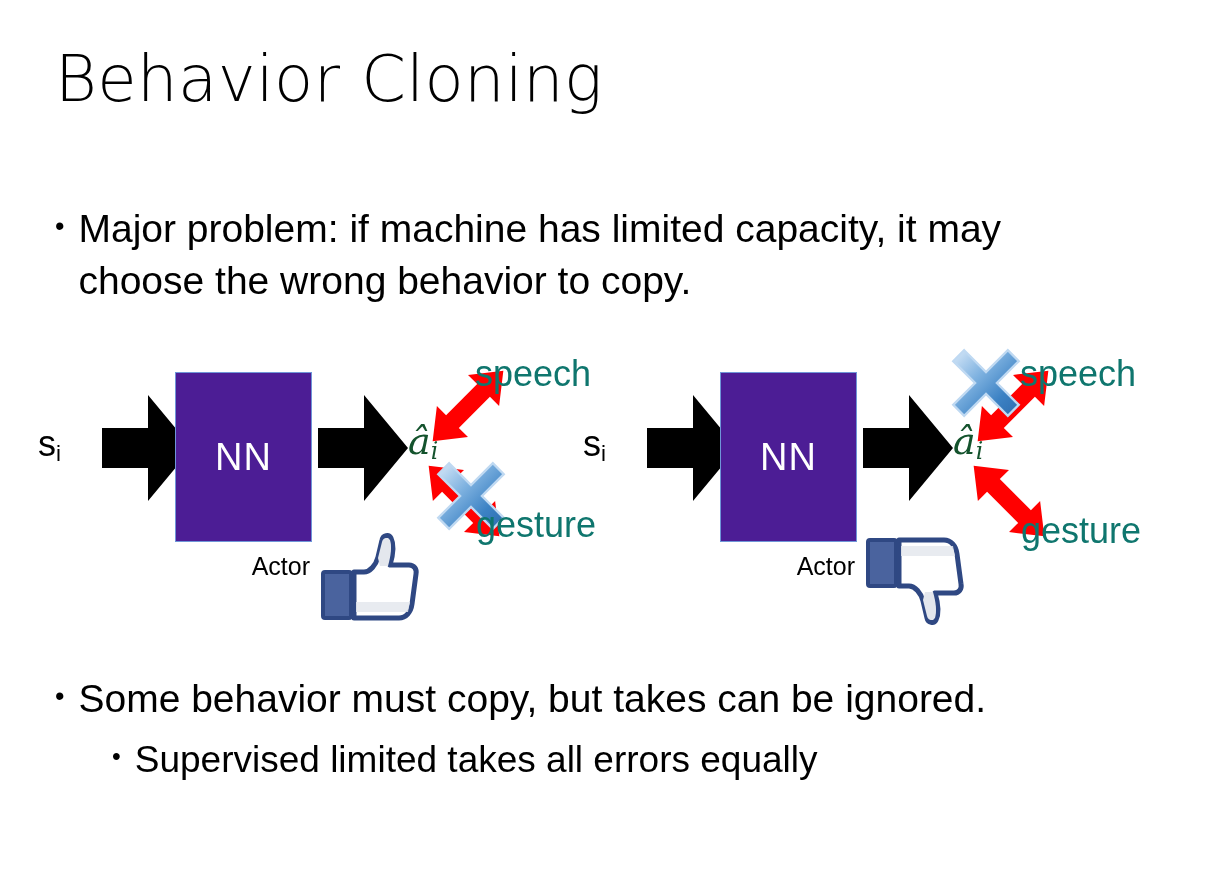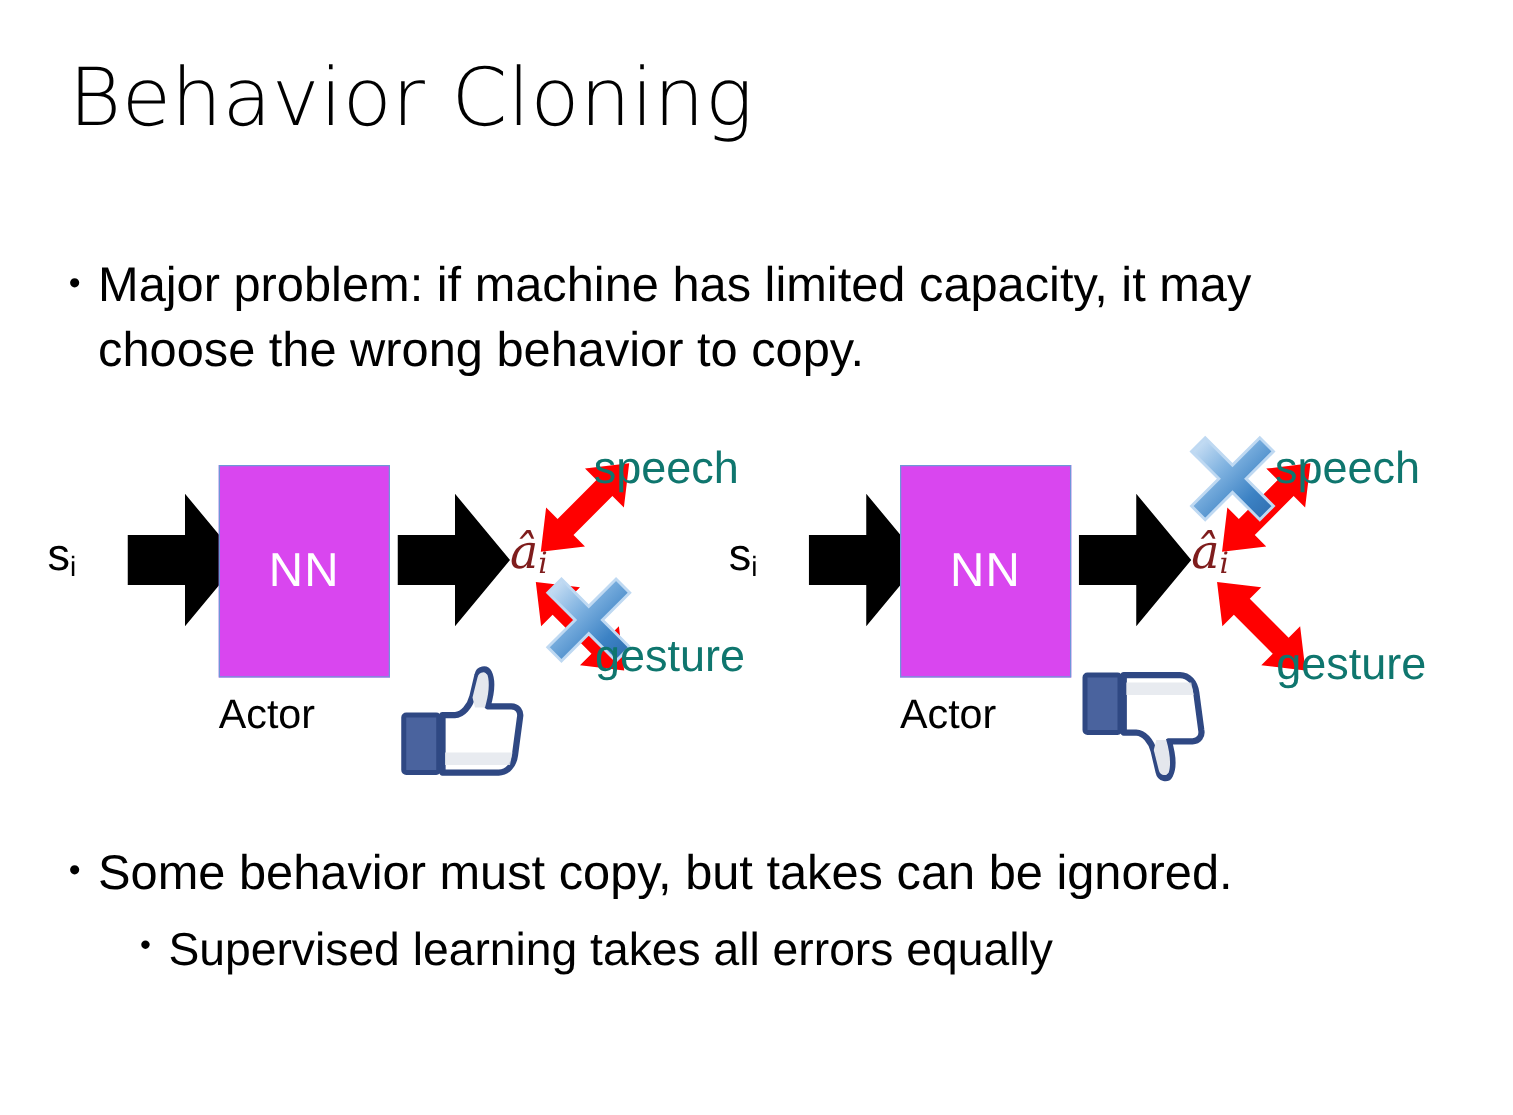--- a/index.html
+++ b/index.html
@@ -58,46 +58,46 @@
     position:absolute;
     font-size:36px;
     font-family:"Liberation Sans",sans-serif;
     color:#000;
     white-space:nowrap;
   }
   .s-label sub{font-size:0.62em;vertical-align:-0.22em;}
 
   .nn-box{
     position:absolute;
-    background:#d946ef;
+    background:#4c1d95;
     border:1px solid #6f96d8;
     display:flex;align-items:center;justify-content:center;
     color:#ffffff;
     font-size:38px;
     font-family:"Liberation Sans",sans-serif;
     letter-spacing:1px;
   }
   .actor-label{
     position:absolute;
-    font-size:33px;
-    color:#000;
-    text-align:left;
+    font-size:25px;
+    color:#000;
+    text-align:right;
     font-family:"Liberation Sans",sans-serif;
     white-space:nowrap;
   }
 
   .blockarrow{position:absolute;}
   .blockarrow svg{display:block;}
 
   .ahat{
     position:absolute;
     font-family:"DejaVu Serif","Liberation Serif",serif;
     font-style:italic;
     font-size:38px;
-    color:#7f1d1d;
+    color:#14532d;
     white-space:nowrap;
     line-height:1;
   }
   .ahat sub{font-size:0.62em;vertical-align:-0.2em;font-style:italic;}
 
   .redarrow{position:absolute;}
   .redarrow svg{display:block;}
 
   .bluex{position:absolute;}
   .bluex svg{display:block;}
@@ -273,16 +273,16 @@
     </div>
   </div>
 
   <div class="bullet" id="bullet-2">
     <span class="dot">•</span>
     <span class="btxt">Some behavior must copy, but takes can be ignored.</span>
   </div>
 
   <div class="bullet" id="bullet-3">
     <span class="dot">•</span>
-    <span class="btxt">Supervised learning takes all errors equally</span>
+    <span class="btxt">Supervised limited takes all errors equally</span>
   </div>
 
 </div>
 
 </body></html>

